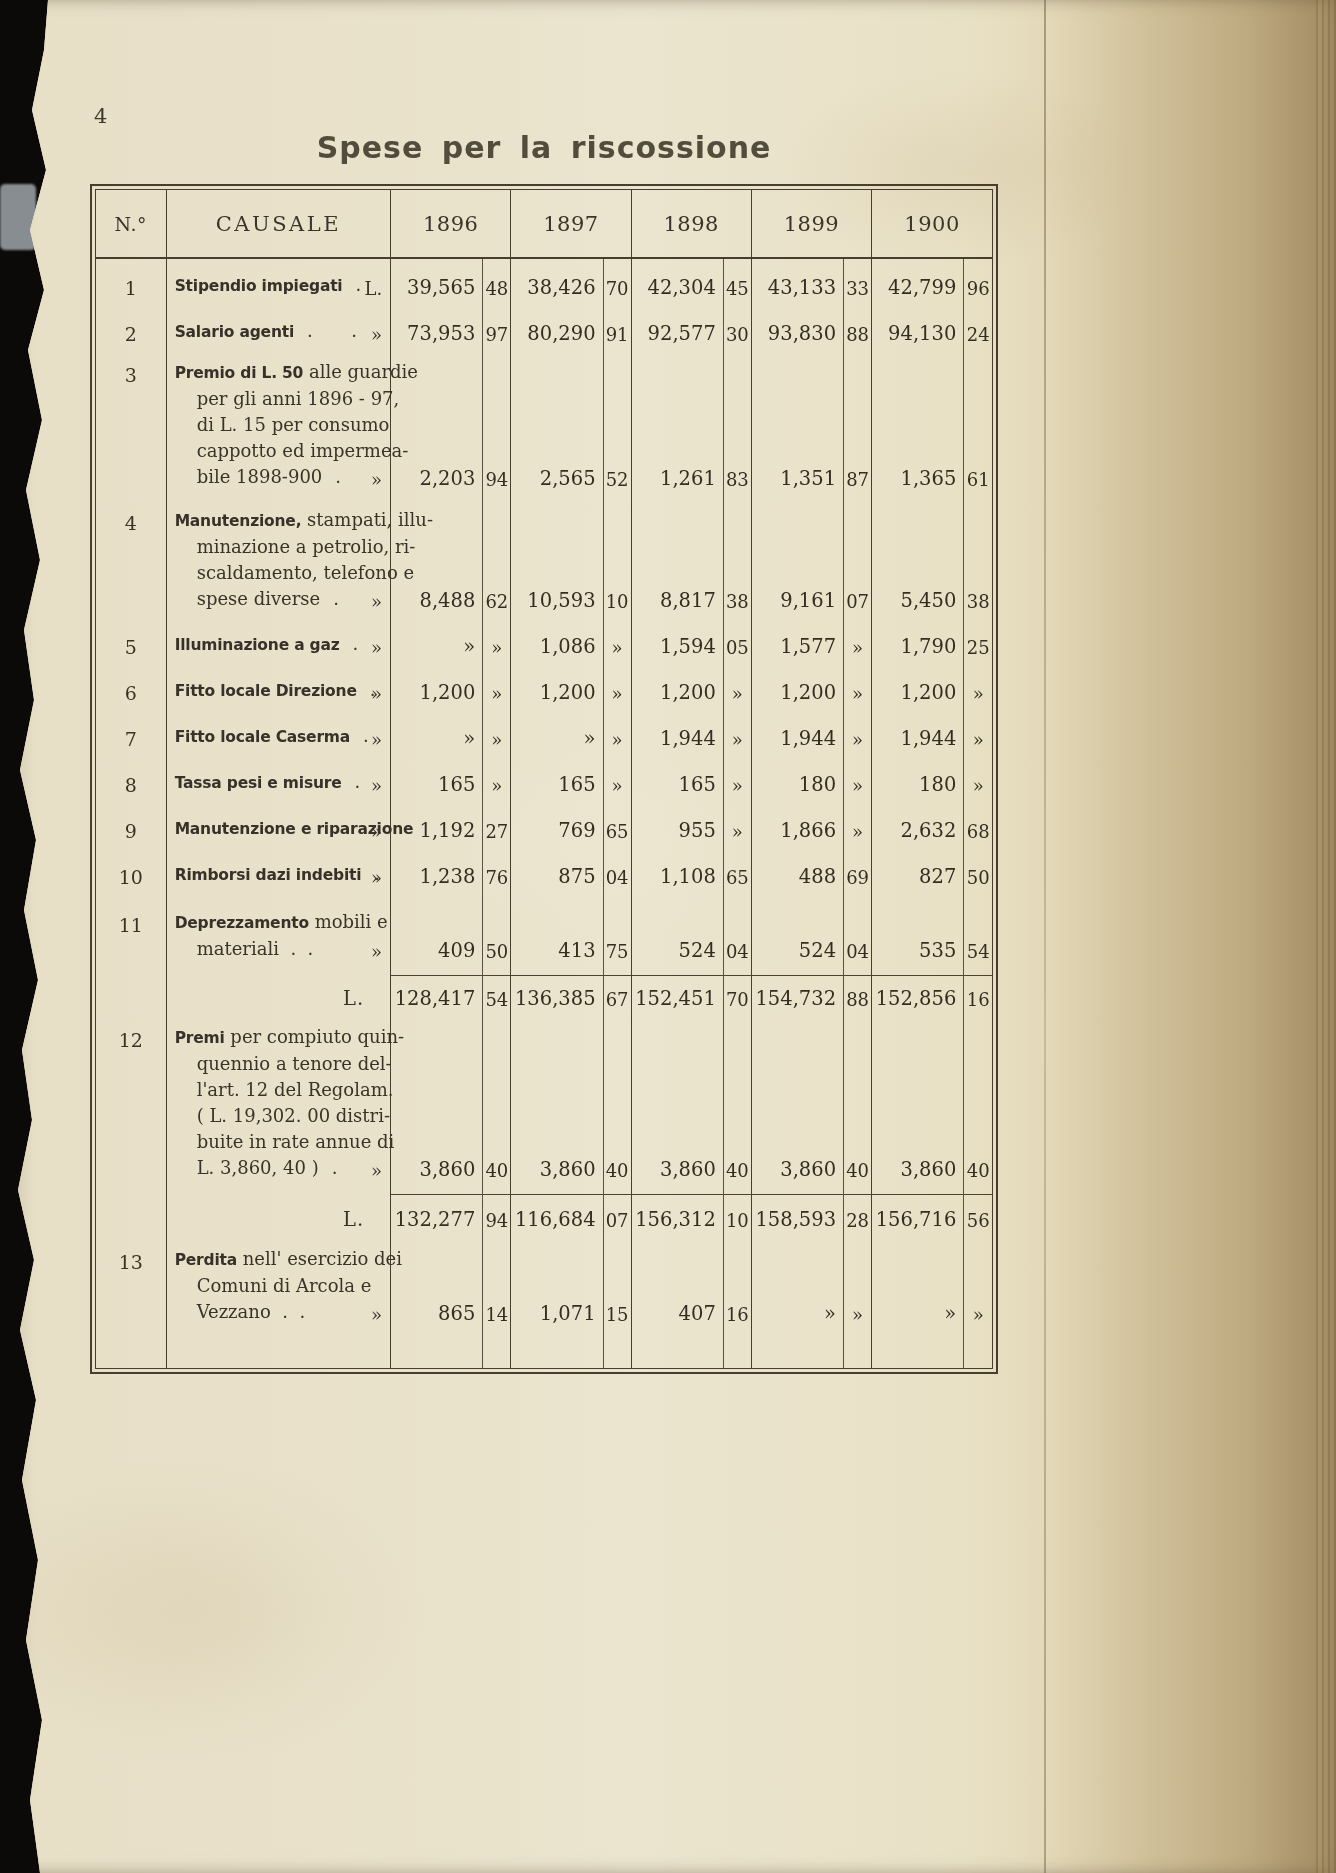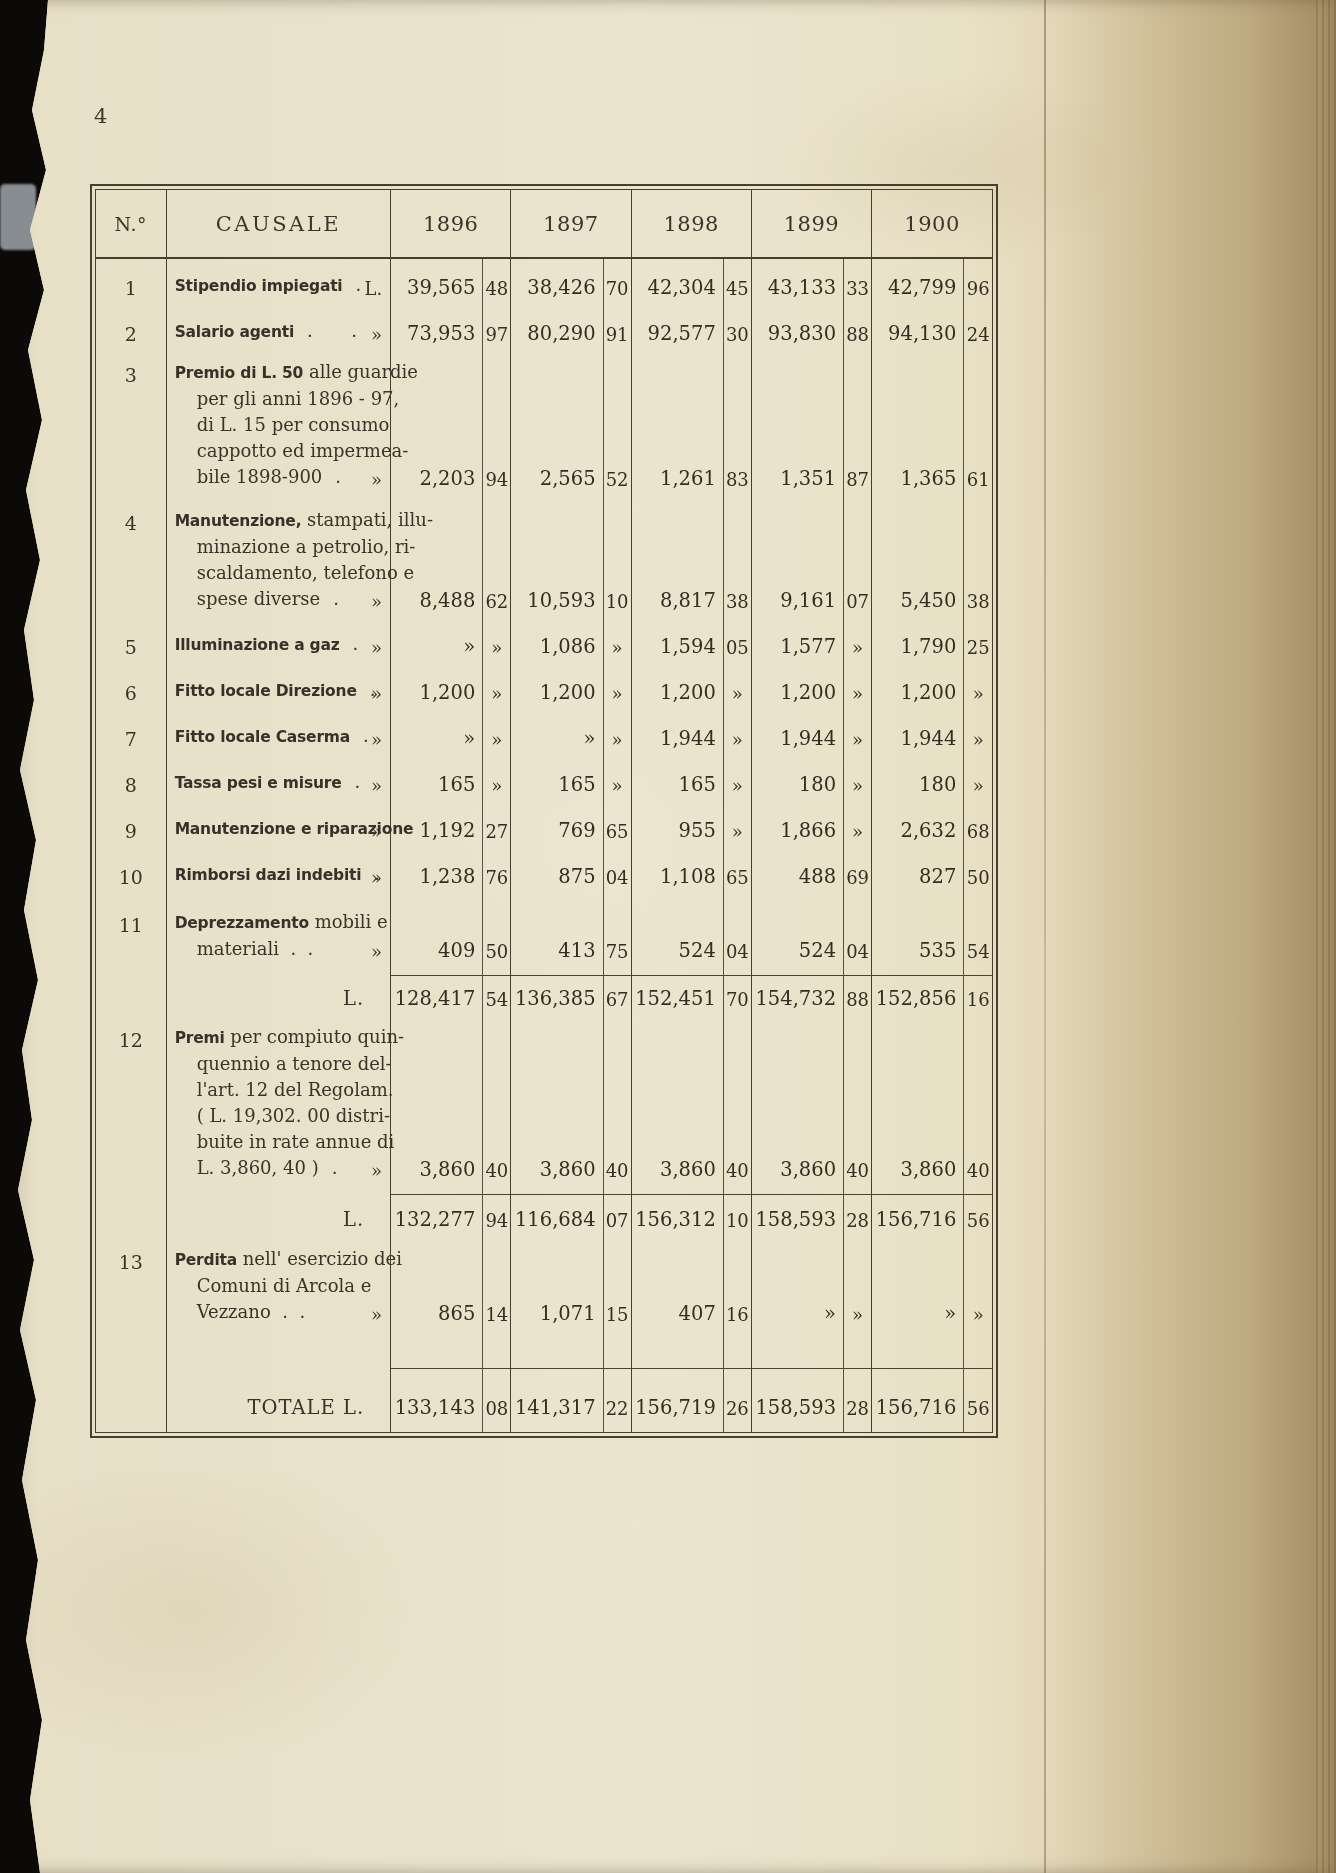--- a/index.html
+++ b/index.html
@@ -109,20 +109,21 @@
   tr.spacer td{padding:0;}
 </style>
 </head>
 <body>
 
 <div class="scan-bg">
   <div class="tape-fragment"></div>
 
   <div class="paper">
     <div class="page-number">4</div>
+    <h1 class="page-title">Spese per la riscossione</h1>
 
     <div class="table-outer">
       <div class="table-inner">
         <table class="ledger">
           <colgroup>
             <col class="w-num">
               <col class="w-causale">
             <col class="w-amt">
               <col class="w-cent">
             <col class="w-amt">
@@ -406,36 +407,20 @@
                 <td class="c-cent"></td>
                 <td class="c-amt"></td>
                 <td class="c-cent"></td>
                 <td class="c-amt"></td>
                 <td class="c-cent"></td>
                 <td class="c-amt"></td>
                 <td class="c-cent"></td>
                 <td class="c-amt"></td>
                 <td class="c-cent"></td>
               </tr>
-              <tr class="rule-row" style="height: 64px;">
-                <td class="c-num"></td>
-                <td class="c-causale">
-                  <span class="sublabel">TOTALE L.</span>
-                </td>
-                <td class="c-amt">133,143</td>
-                <td class="c-cent">08</td>
-                <td class="c-amt">141,317</td>
-                <td class="c-cent">22</td>
-                <td class="c-amt">156,719</td>
-                <td class="c-cent">26</td>
-                <td class="c-amt">158,593</td>
-                <td class="c-cent">28</td>
-                <td class="c-amt">156,716</td>
-                <td class="c-cent">56</td>
-              </tr>
             </tbody>
         </table>
       </div>
     </div>
   </div>
 
   <div class="gutter-shade"></div>
   <div class="crease-line"></div>
   <div class="page-edge-stripes"></div>
 </div>

